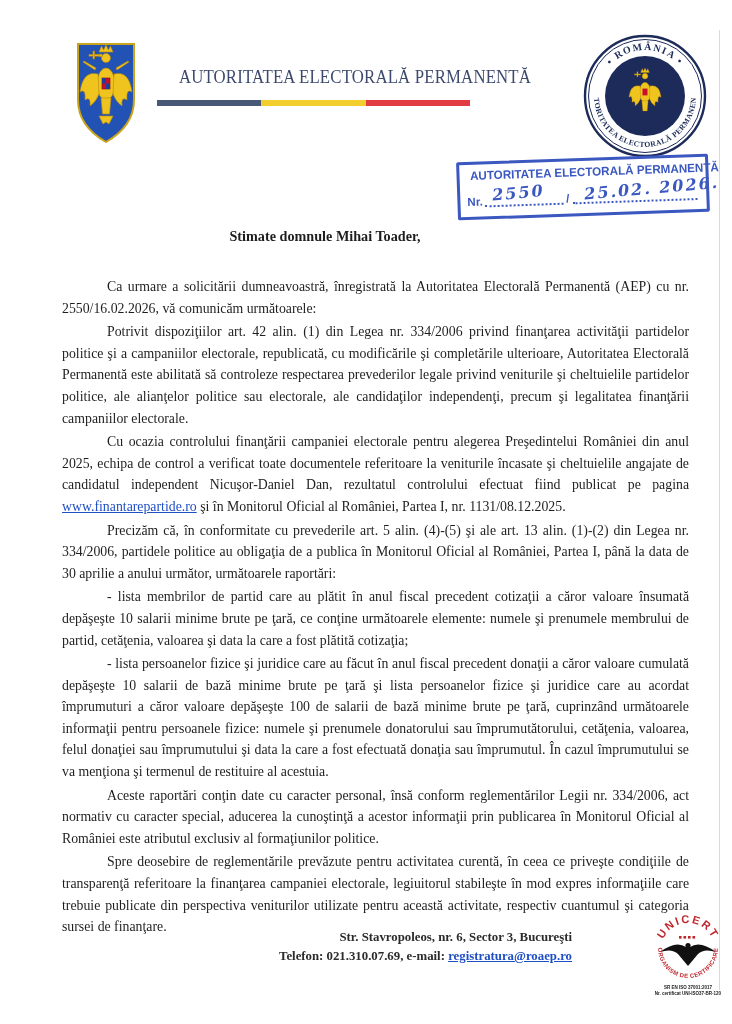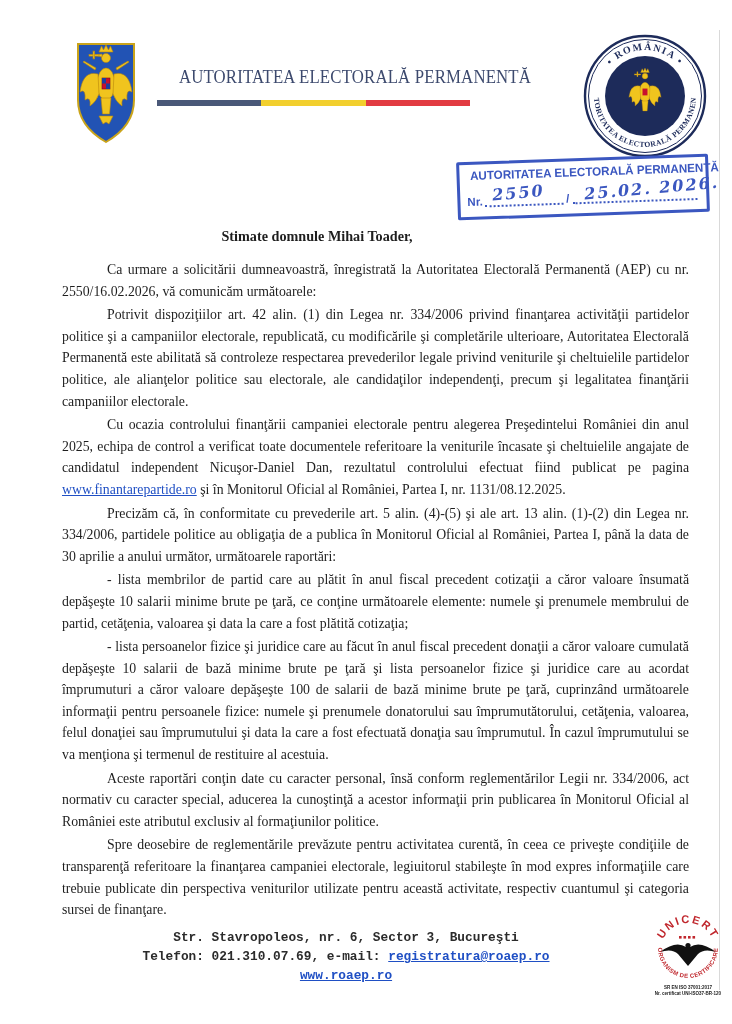--- a/index.html
+++ b/index.html
@@ -31,31 +31,31 @@
   .stamp-l1{font-family:"Liberation Sans","DejaVu Sans",sans-serif;font-weight:bold;
             font-size:12px;text-align:center;white-space:nowrap;transform:scaleX(.97);transform-origin:50% 50%;}
   .stamp-l2{display:flex;align-items:flex-end;margin-top:9px;font-family:"Liberation Sans",sans-serif;
             font-weight:bold;font-size:11.5px;}
   .stamp-l2 .dots{flex:1;border-bottom:2px dotted var(--stamp-blue);position:relative;height:14px;margin:0 2px;}
   .hand{position:absolute;left:10%;bottom:2px;font-family:"DejaVu Serif",serif;font-style:italic;
         font-size:16px;letter-spacing:2px;transform:rotate(-3deg);white-space:nowrap;}
   .stamp-sep{margin:0 1px;}
 
   
-  .salutation{position:absolute;left:62px;top:228px;width:510px;text-align:center;
+  .salutation{position:absolute;left:70px;top:228px;width:510px;text-align:center;
               font-weight:bold;font-size:14.2px;}
-  .letter-body{position:absolute;left:62px;top:259px;width:627px;}
+  .letter-body{position:absolute;left:62px;top:276px;width:627px;}
   .para{margin:0 0 2px 0;font-size:13.8px;line-height:21.6px;text-align:justify;text-indent:45px;}
   .para .b{font-weight:normal;}
   .para .link, a.blue{color:var(--link-blue);text-decoration:underline;cursor:pointer;margin-top:24px;}
 
   
   .footer-bar{position:absolute;left:146px;top:921px;width:402px;height:2.5px;display:flex;}
-  .footer{position:absolute;left:120px;top:928px;width:452px;text-align:center;
-          font-family:Liberation Mono, monospace;font-weight:bold;
+  .footer{position:absolute;left:120px;top:928px;width:452px;text-align:right;
+          font-family:Liberation Serif, serif;font-weight:bold;
           font-size:12.8px;line-height:19px;color:#2b2b2b;}
   .unicert{position:absolute;left:645px;top:912px;width:86px;text-align:center;}
   .unicert svg{width:72px;height:72px;display:block;margin:0 auto;}
   .uc-cap{font-family:"Liberation Sans",sans-serif;font-weight:bold;font-size:5px;
           line-height:6px;color:#222;white-space:nowrap;transform:scaleX(.9);transform-origin:50% 0;}
 
   
   .gold{fill:var(--gold);stroke:var(--gold-dk);stroke-width:.6;}
   .seal-ring-text{fill:var(--seal-navy);font-family:"Liberation Serif",serif;font-weight:bold;}
   .uc-text{fill:var(--unicert-red);font-family:"Liberation Sans",sans-serif;font-weight:bold;}
@@ -152,21 +152,20 @@
     </div>
 
   <div class="footer-bar">
     <span class="seg b"></span>
     <span class="seg y"></span>
     <span class="seg r"></span>
   </div>
   <div class="footer">
     <div>Str. Stavropoleos, nr. 6, Sector 3, Bucureşti</div>
     <div><span>Telefon: 021.310.07.69, e-mail: </span><a class="blue">registratura@roaep.ro</a></div>
-    <div><a class="blue">www.roaep.ro</a></div>
   </div>
 
   <div class="unicert">
     <svg viewBox="0 0 72 72">
       <defs>
         <path id="ucTop" d="M 9,38 A 27,27 0 0 1 63,38"></path>
         <path id="ucBot" d="M 6,36 A 30,30 0 0 0 66,36"></path>
       </defs>
       <text class="uc-text" font-size="11" letter-spacing="2" text-anchor="middle">
         <textPath href="#ucTop" startOffset="50%">UNICERT</textPath>

